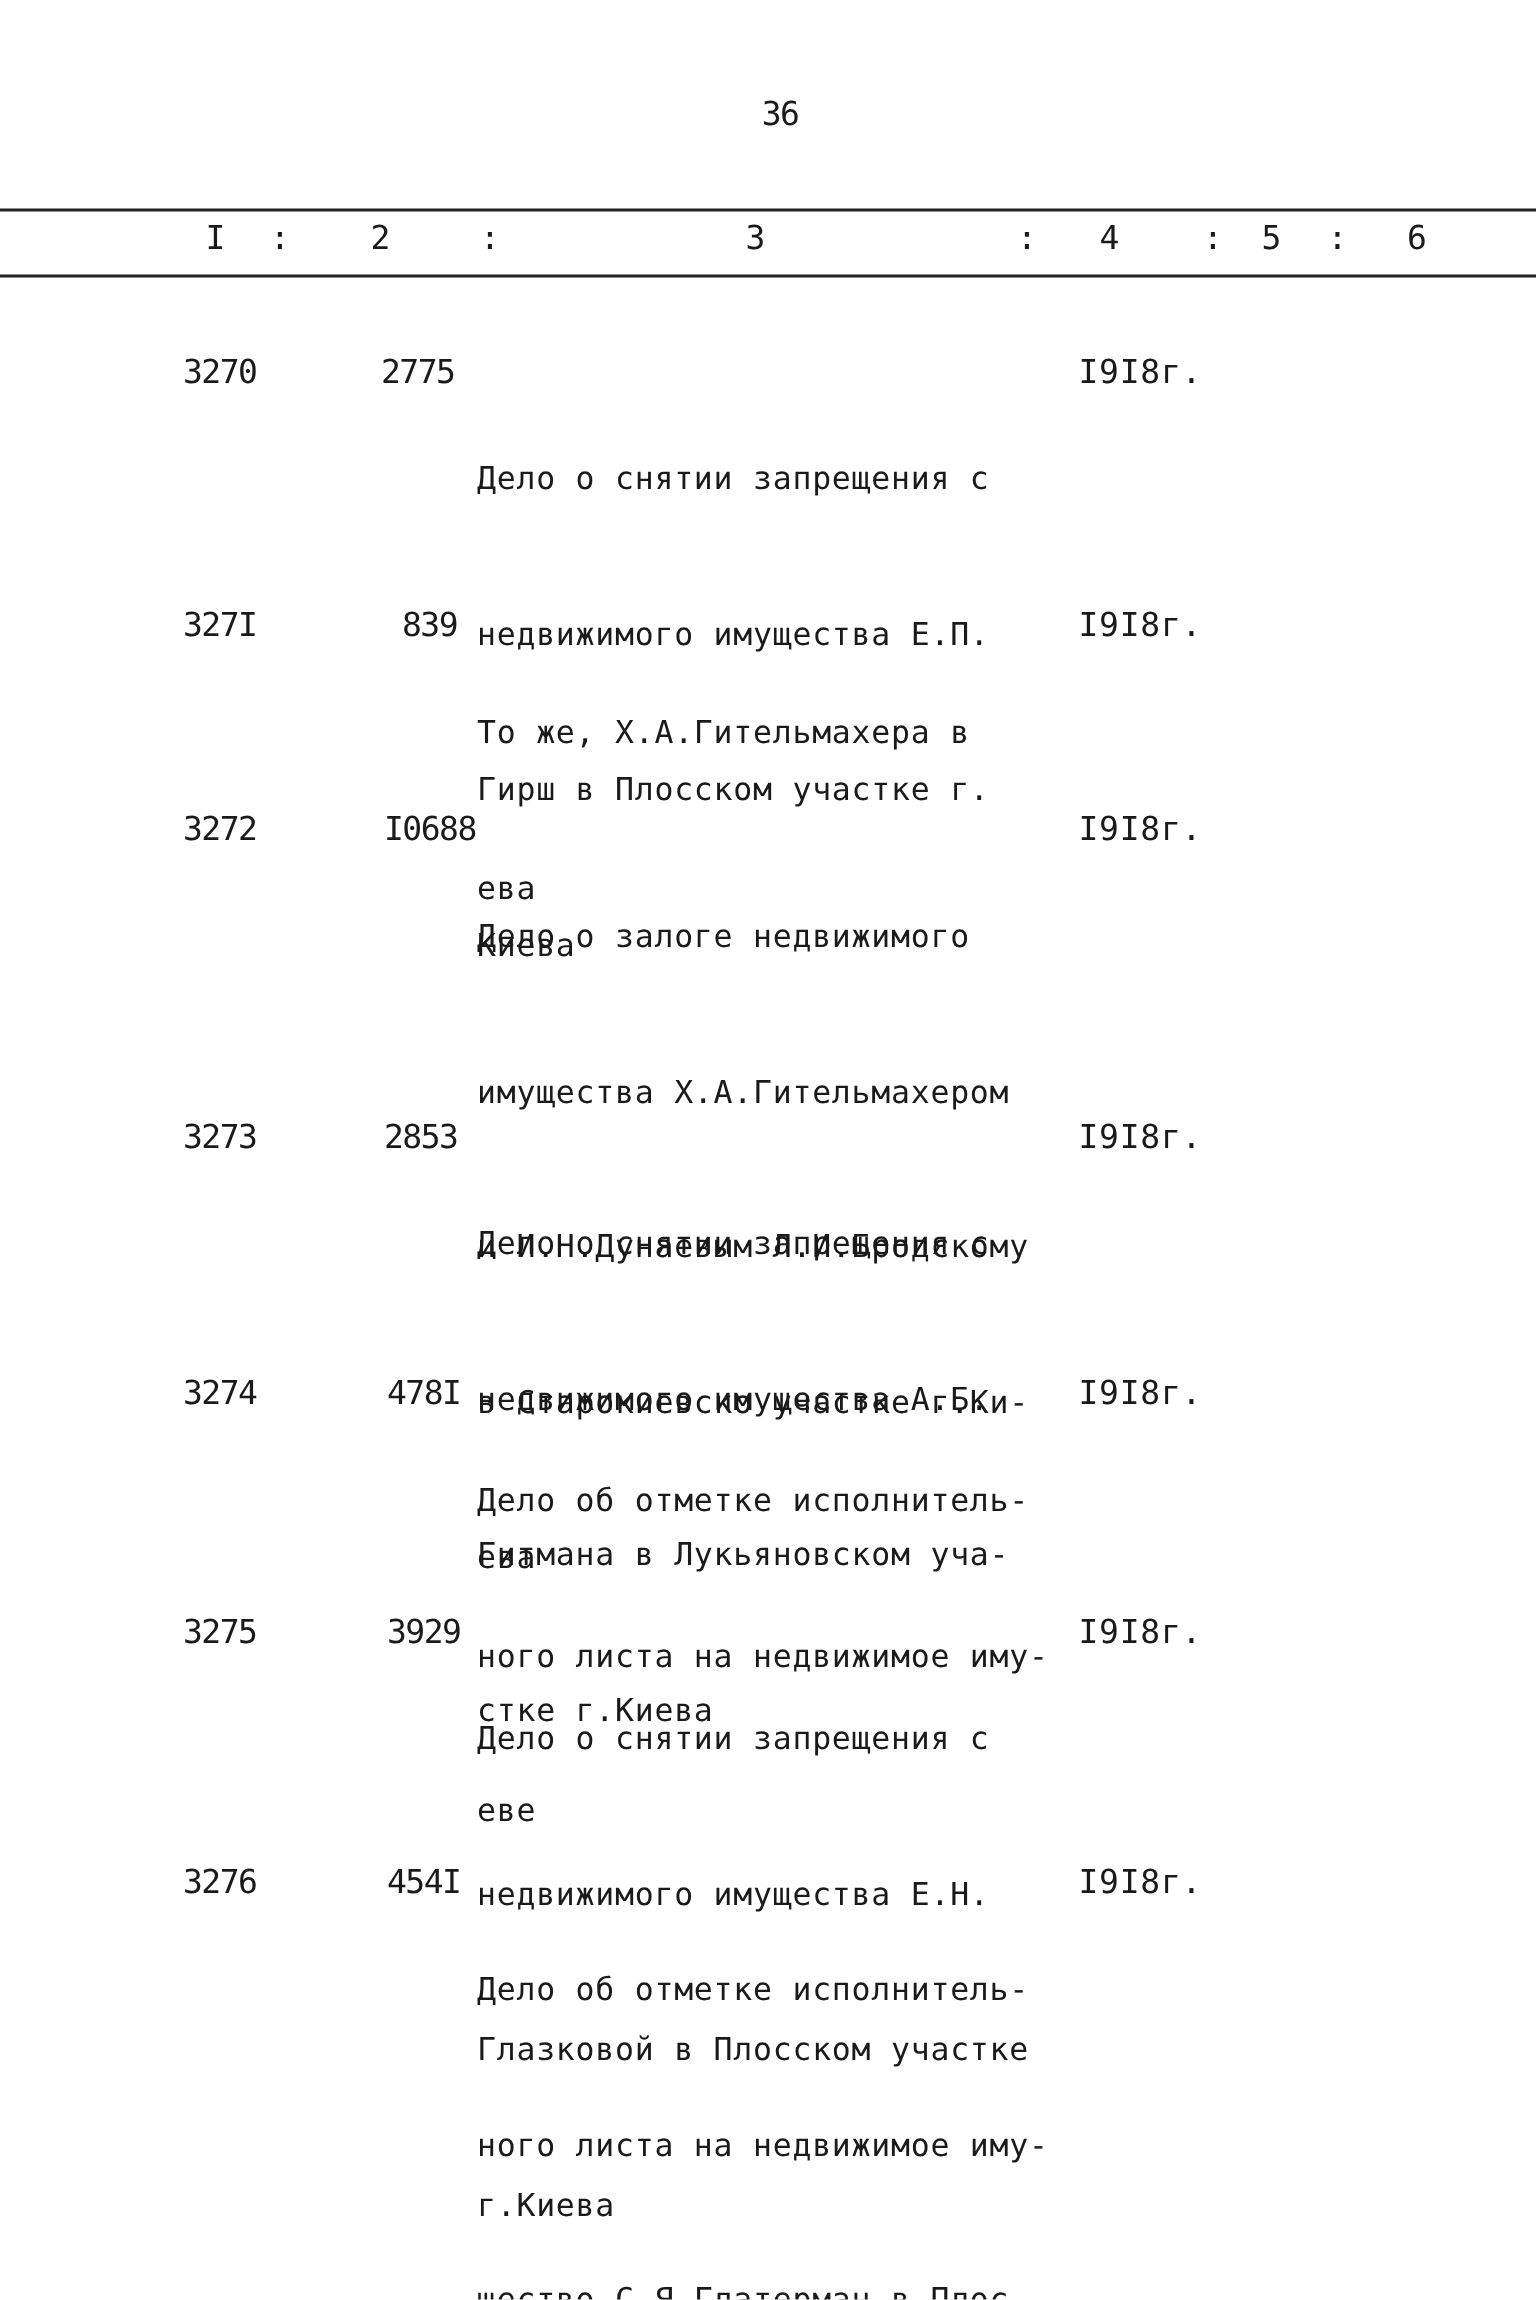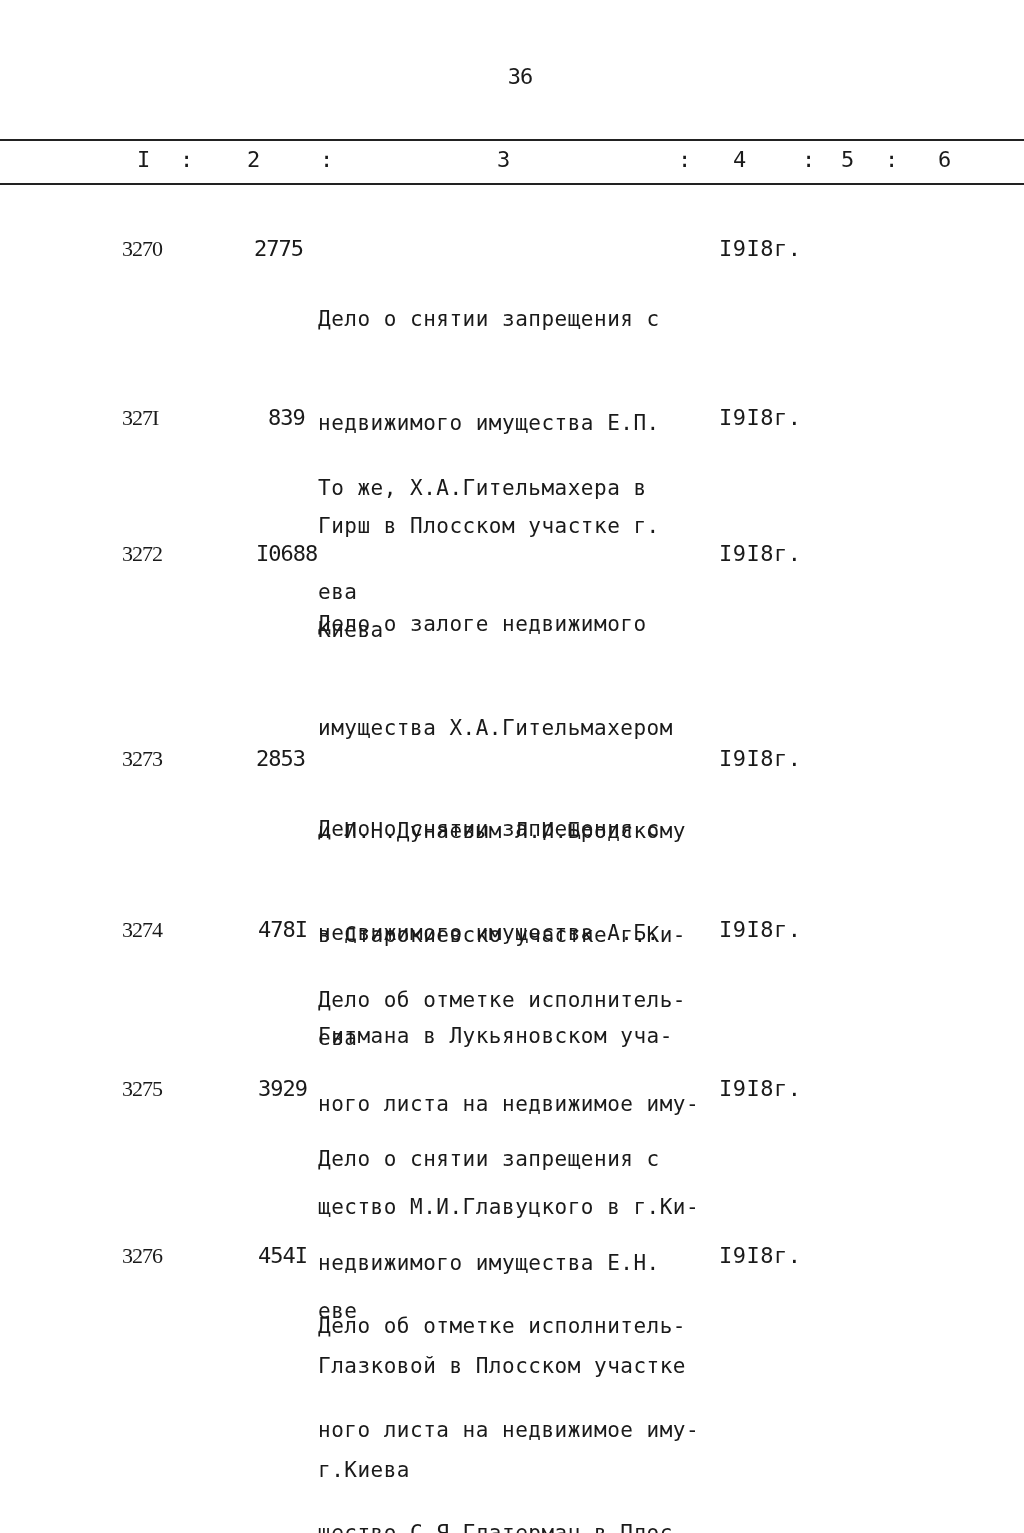--- a/index.html
+++ b/index.html
@@ -48,21 +48,20 @@
     .entry {
       position: absolute;
       left: 0;
       width: 1024px;
     }
     .entry .num {
       position: absolute;
       left: 122px;
       font-size: 22px;
       letter-spacing: -1px;
-      font-family: Liberation Serif, serif;
     }
     .entry .code {
       position: absolute;
       font-size: 22px;
       letter-spacing: -1px;
       margin-left: 34px;
     }
     .entry .desc {
       position: absolute;
       left: 318px;
@@ -139,31 +138,31 @@
   <span class="year">I9I8г.</span>
 </div>
 
 <div class="entry" style="top:746px">
   <span class="num">3273</span>
   <span class="code" style="left:222px">2853</span>
   <div class="desc" style="top:-3px">
     <div>Дело о снятии запрещения с</div>
     <div>недвижимого имущества А.Б.</div>
     <div>Гитмана в Лукьяновском уча-</div>
+    <div>стке г.Киева</div>
   </div>
   <span class="year">I9I8г.</span>
 </div>
 
 <div class="entry" style="top:917px">
   <span class="num">3274</span>
   <span class="code" style="left:224px">478I</span>
   <div class="desc" style="top:-3px">
     <div>Дело об отметке исполнитель-</div>
     <div>ного листа на недвижимое иму-</div>
-    <div>щество М.И.Главуцкого в г.Ки-</div>
     <div>еве</div>
   </div>
   <span class="year">I9I8г.</span>
 </div>
 
 <div class="entry" style="top:1076px">
   <span class="num">3275</span>
   <span class="code" style="left:224px">3929</span>
   <div class="desc" style="top:-3px">
     <div>Дело о снятии запрещения с</div>

